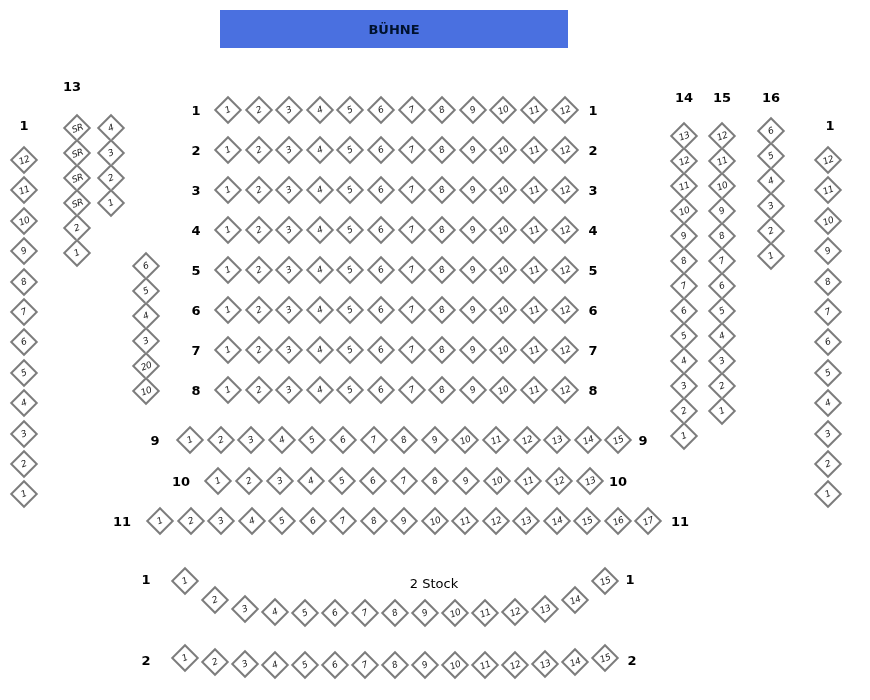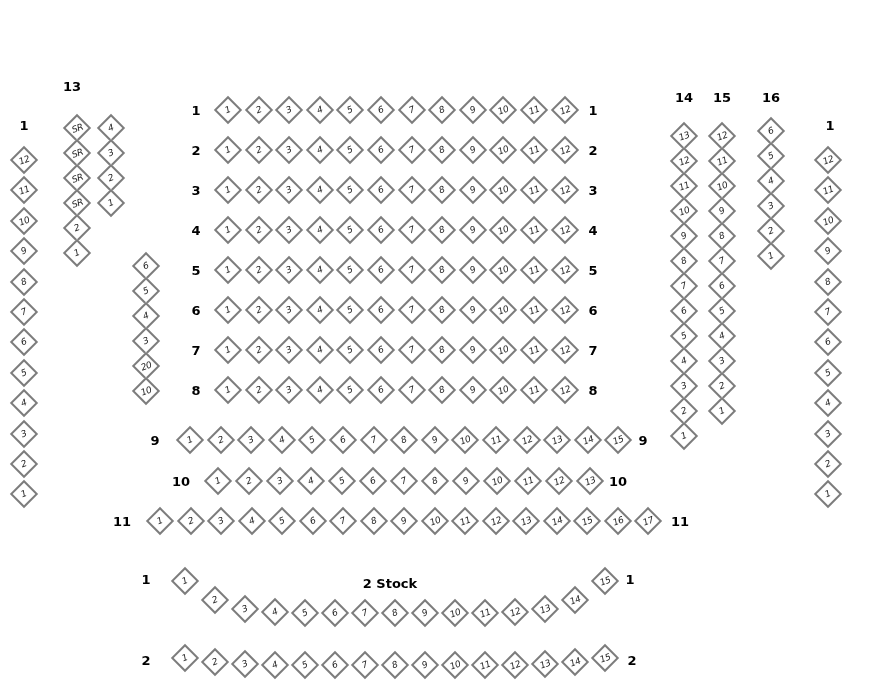--- a/index.html
+++ b/index.html
@@ -7,21 +7,21 @@
     position:relative;width:870px;height:700px;background:#ffffff;overflow:hidden;
     font-family:"DejaVu Sans", sans-serif;
   }
   .stage{
     position:absolute;left:220px;top:10px;width:348px;height:38px;
     display:flex;align-items:center;justify-content:center;
     font-size:13px;font-weight:bold;color:#00122e;
   }
   .sectiontitle{
     position:absolute;transform:translate(-50%,-50%);
-    font-size:13px;font-weight:bold;color:#000;white-space:nowrap;
+    font-size:13px;font-weight:normal;color:#000;white-space:nowrap;margin-left:44px;
   }
   .rowlabel{
     position:absolute;transform:translate(-50%,-50%);
     font-size:13px;font-weight:bold;color:#000;white-space:nowrap;
   }
   .seat{
     position:absolute;width:20px;height:20px;box-sizing:border-box;
     border:2px solid #7d7d7d;background:#fff;
     transform:translate(-50%,-50%) rotate(45deg);
     display:flex;align-items:center;justify-content:center;
@@ -30,20 +30,23 @@
   .seat span{
     display:block;transform:rotate(-66deg);
     font-size:9px;font-style:italic;color:#222;
     letter-spacing:-0.5px;white-space:nowrap;
   }
 </style>
 </head>
 <body>
 
 <div id="plan">
+  <div class="stage" style="background: rgb(74, 112, 224);">
+    <span>BÜHNE</span>
+  </div>
   <div class="sectiontitle" style="left:390px;top:583px;">2 Stock</div>
 <div class="rowlabel" style="left: 24px; top: 125px;">1</div>
     <div class="seat" style="left: 24px; top: 160px;">
       <span>12</span>
     </div>
     <div class="seat" style="left: 24px; top: 190.4px;">
       <span>11</span>
     </div>
     <div class="seat" style="left: 24px; top: 220.8px;">
       <span>10</span>

